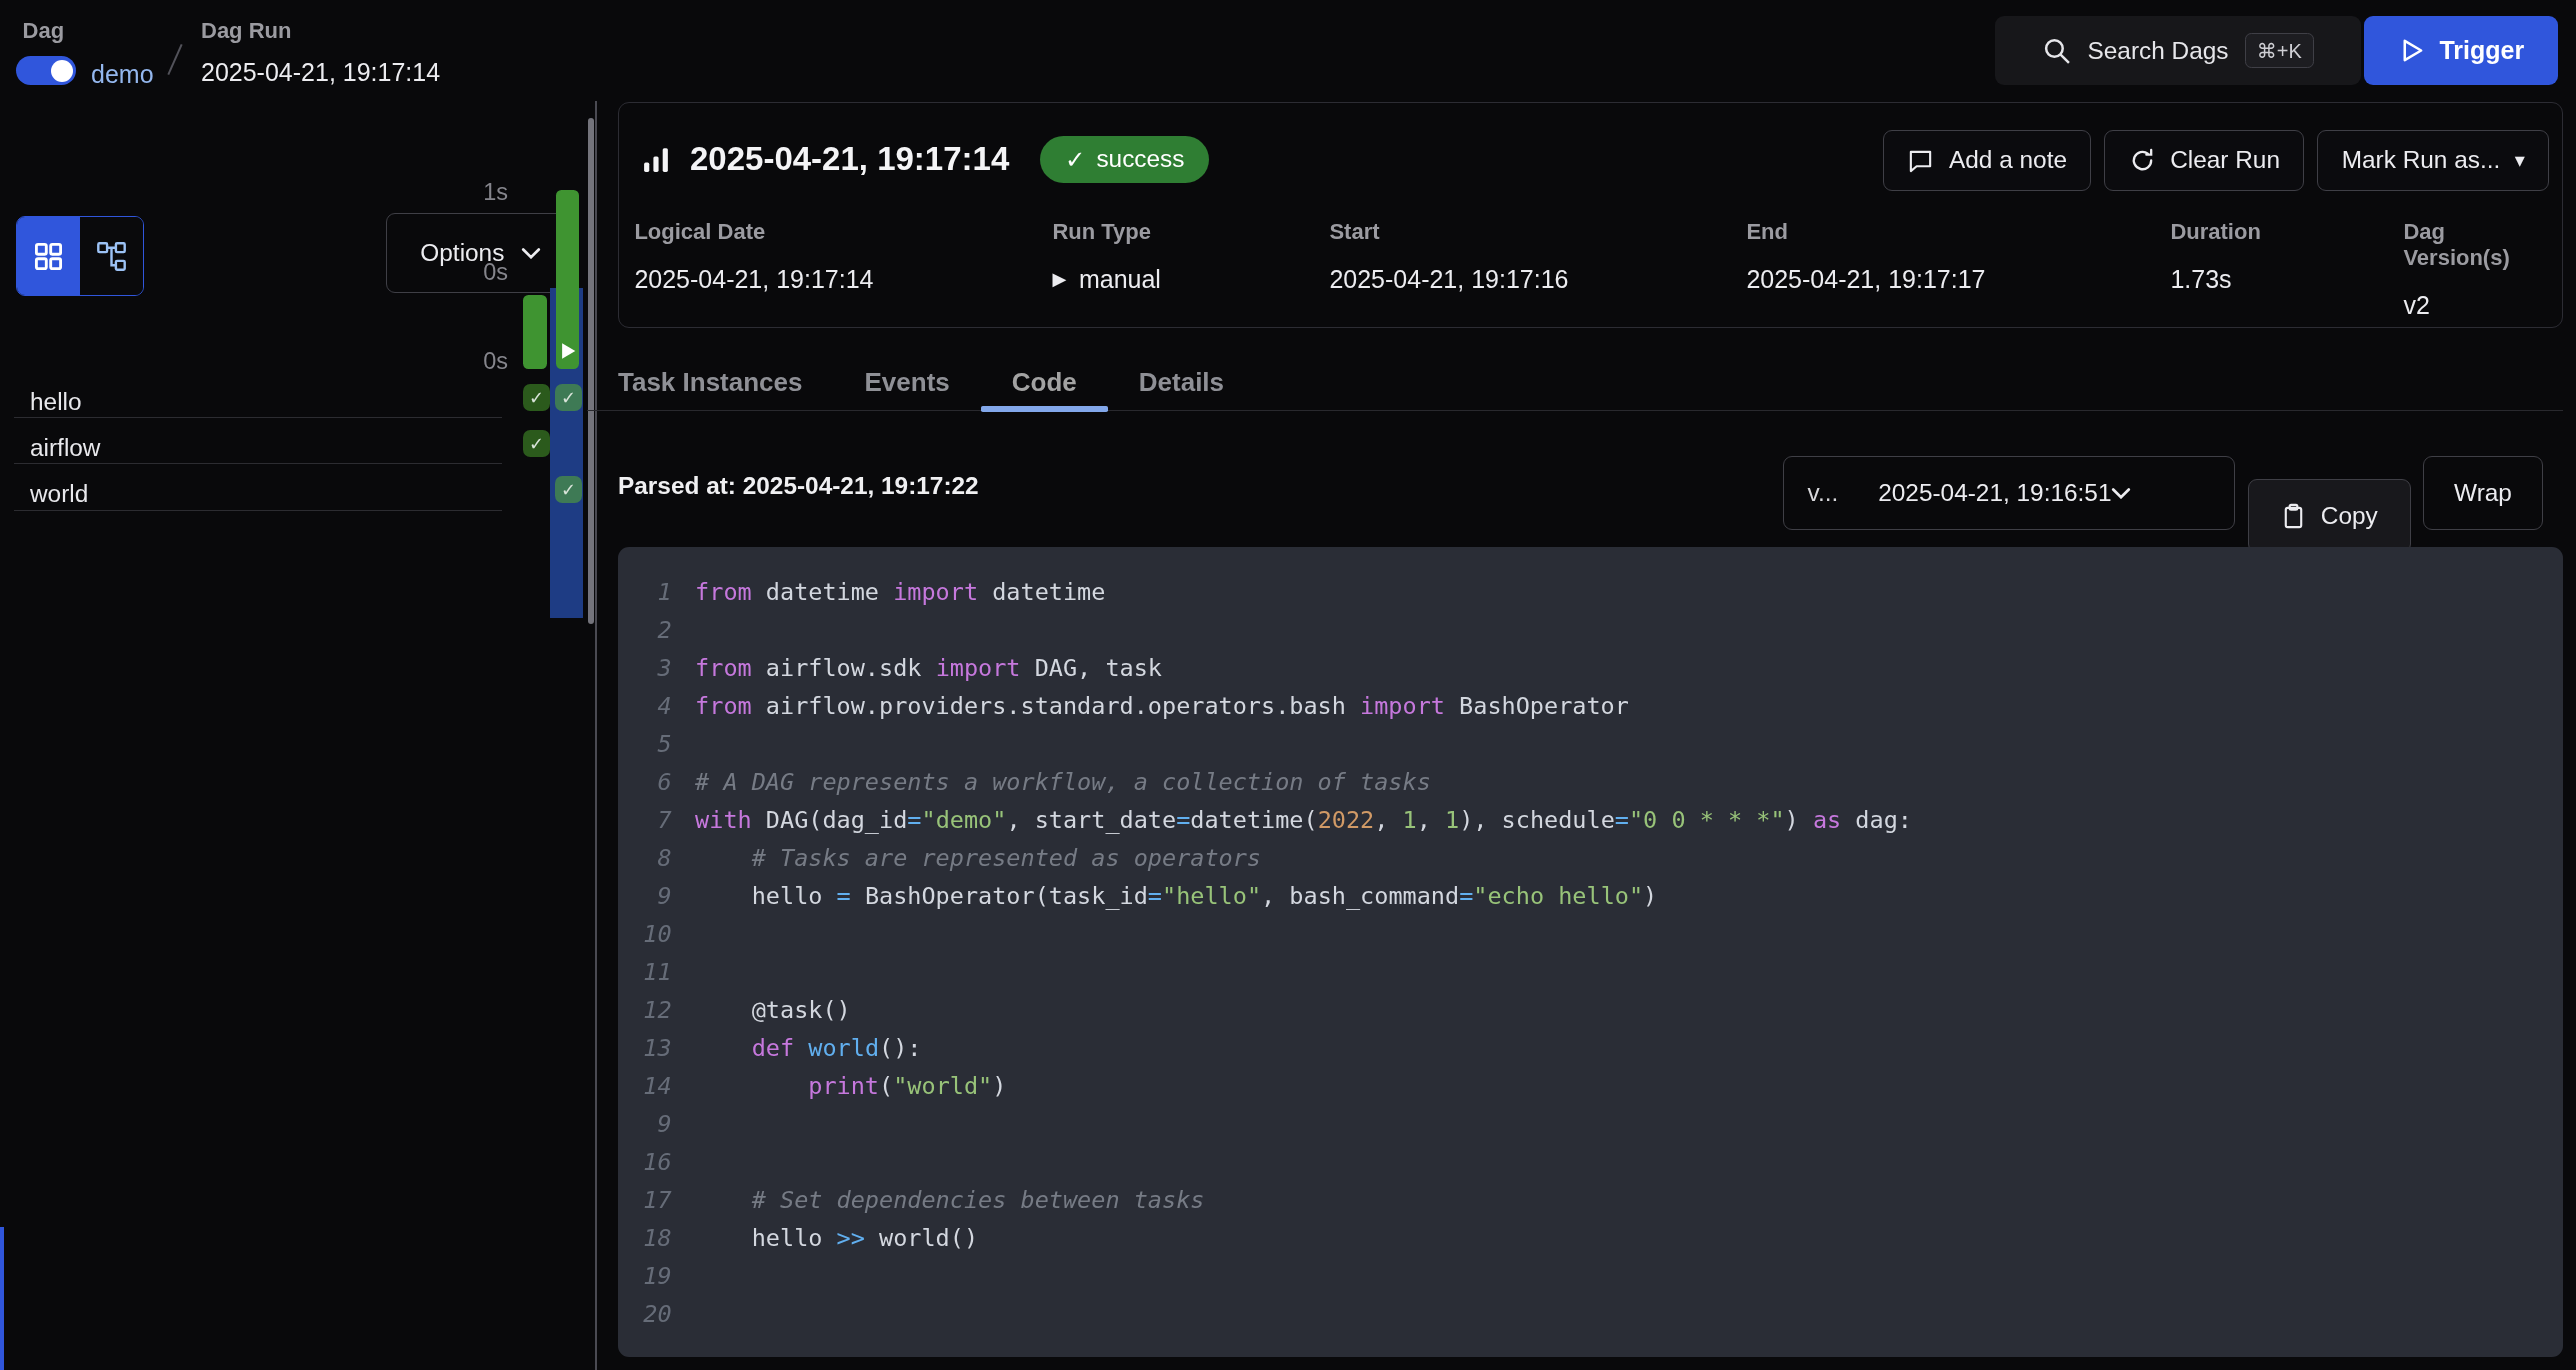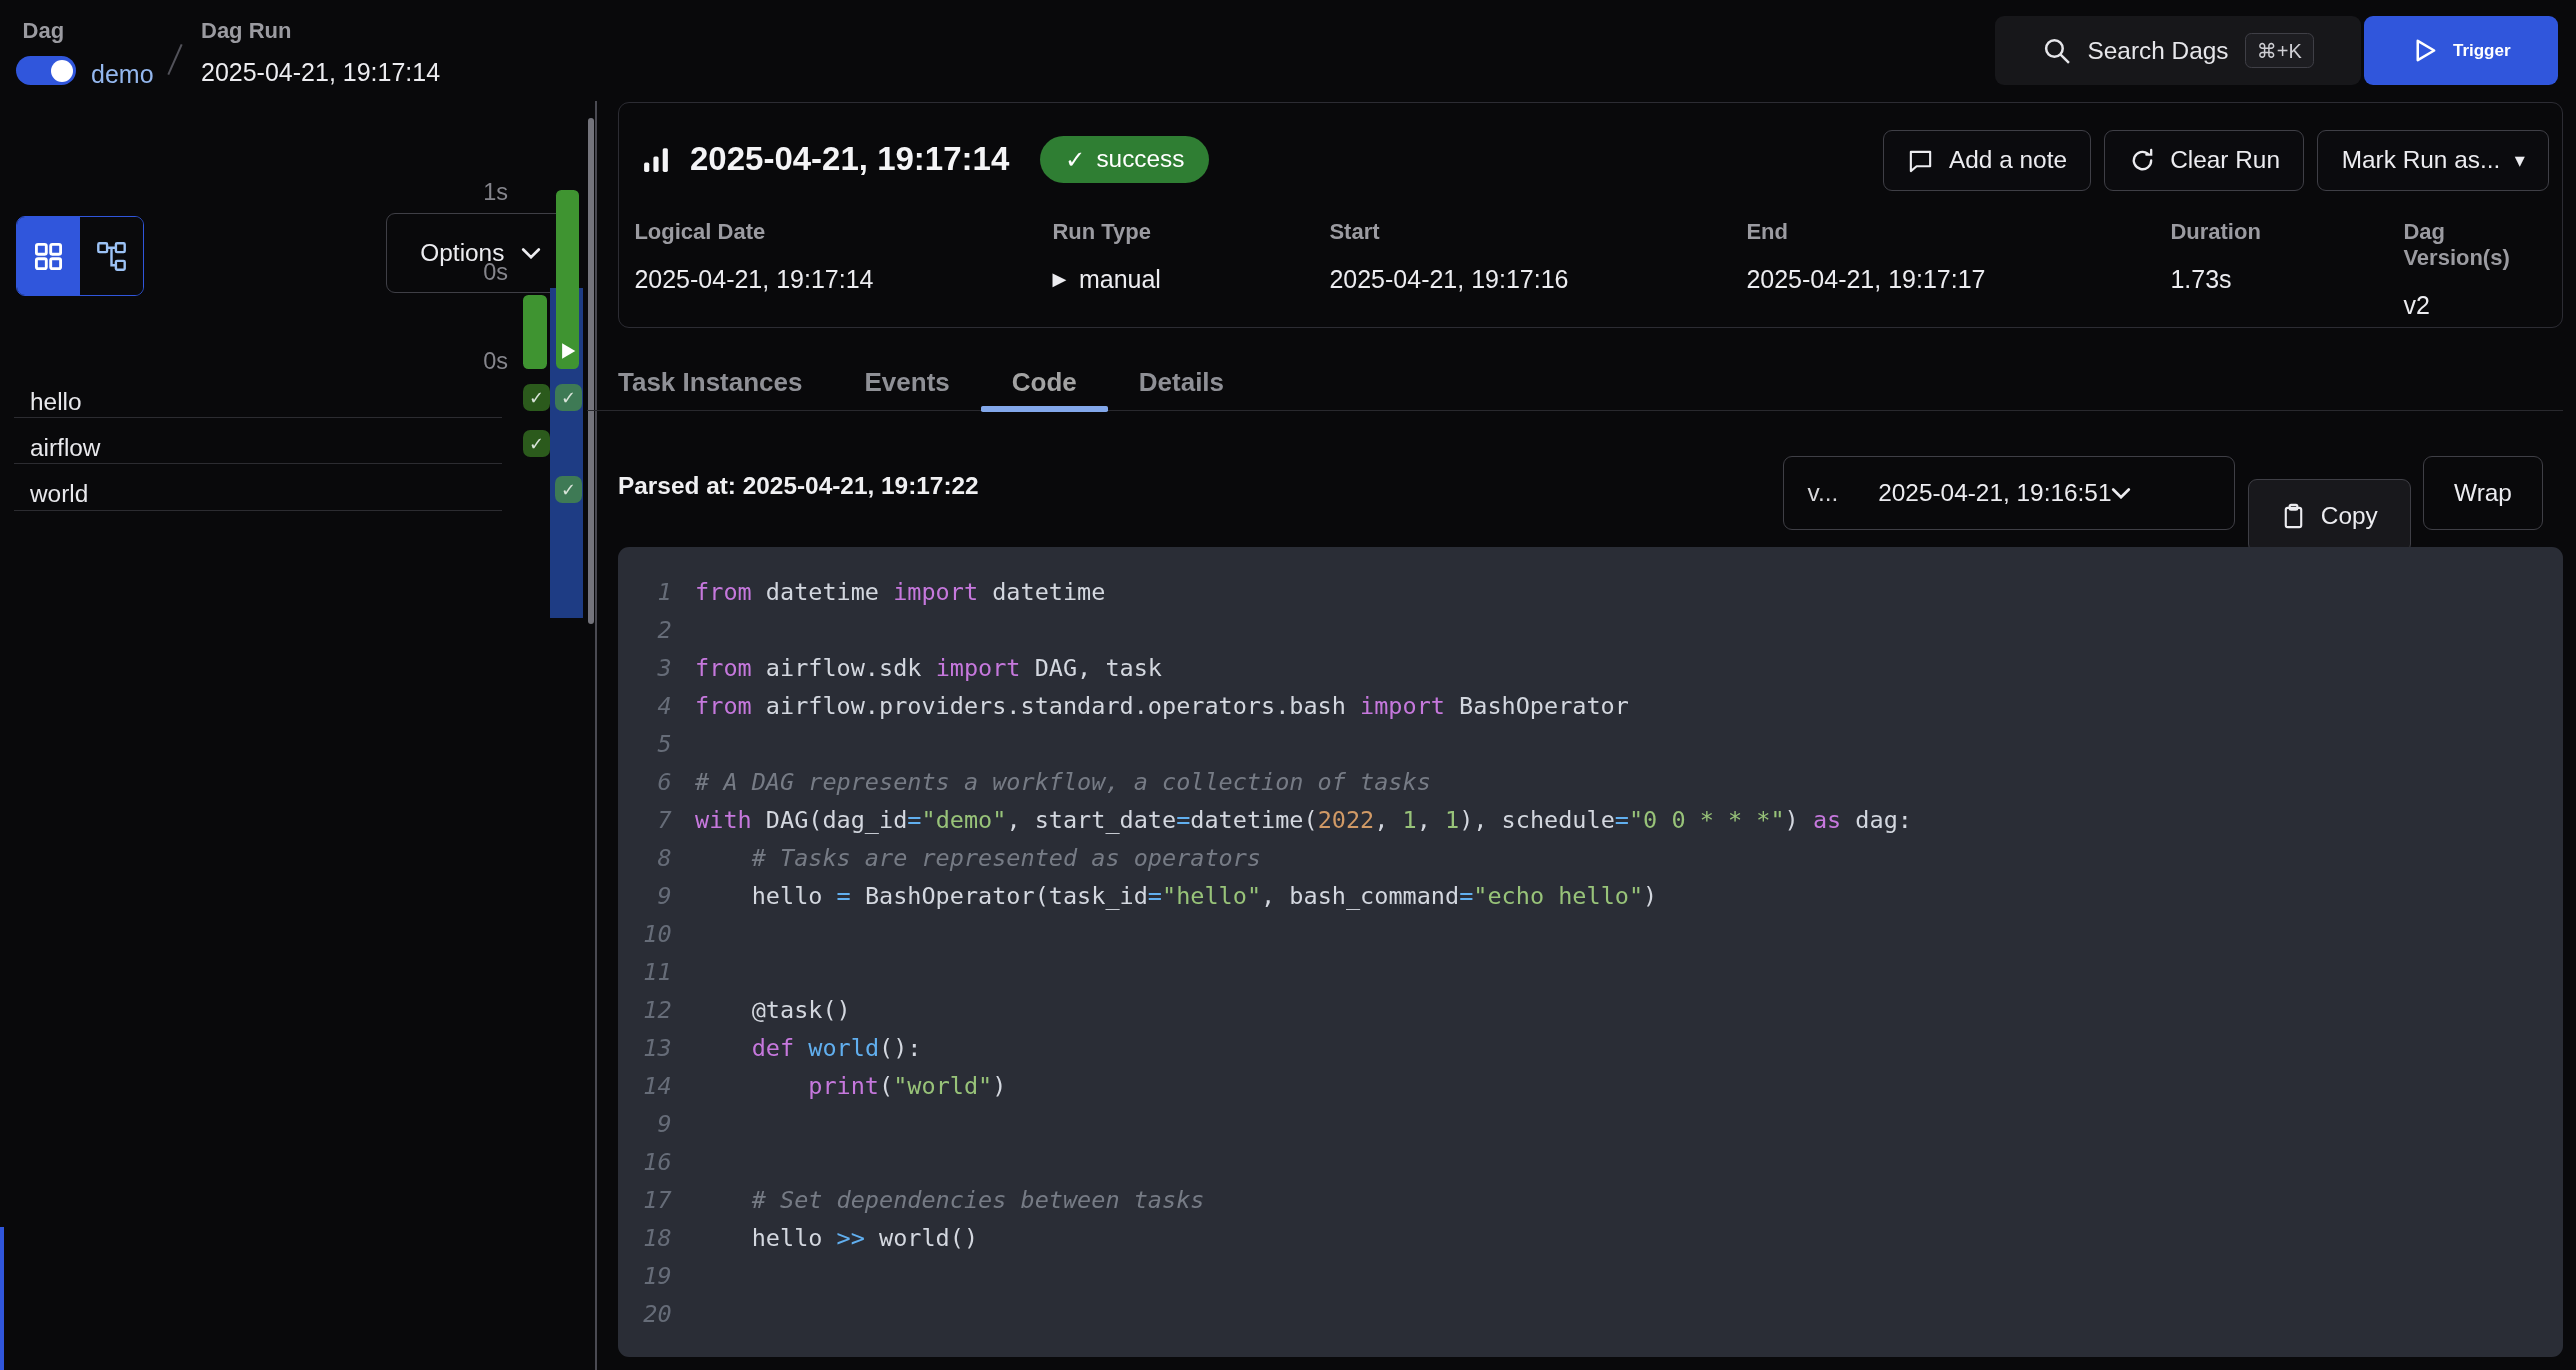--- a/index.html
+++ b/index.html
@@ -21,21 +21,21 @@
 
   .search-btn { position:absolute; left:1995px; top:16.3px; width:366px; height:69px;
                 background:#17171a; border:none; border-radius:9px; color:#e6e6ea;
                 display:flex; align-items:center; justify-content:center; gap:16.3px;
                 font-size:24.4px; font-family:inherit; cursor:pointer; }
   .kbd { font-size:20px; color:#cfcfd4; border:0.9px solid #3f3f46; background:#1d1d21;
          border-radius:6.3px; padding:4.5px 11px; }
   .trigger-btn { position:absolute; left:2364px; top:16.3px; width:194px; height:69px;
                  background:#3056dc; border:none; border-radius:9px; color:#fff;
                  display:flex; align-items:center; justify-content:center; gap:14.5px;
-                 font-size:17px; font-weight:600; font-family:inherit; cursor:pointer; }
+                 font-size:25px; font-weight:600; font-family:inherit; cursor:pointer; }
 
   
   .seg { position:absolute; left:16.3px; top:115px; width:128px; height:80px;
          border:1.8px solid #3056dc; border-radius:9px; display:flex; overflow:hidden; }
   .seg-btn { flex:1; display:flex; align-items:center; justify-content:center;
              background:#0a0a0c; border:none; cursor:pointer; }
   .seg-btn.active { background:#3056dc; }
   .options-btn { position:absolute; left:386px; top:112px; width:189px; height:80px;
                  background:transparent; border:0.9px solid #3f3f46; border-radius:9px;
                  color:#ececf0; font-size:24.4px; font-family:inherit; display:flex;

